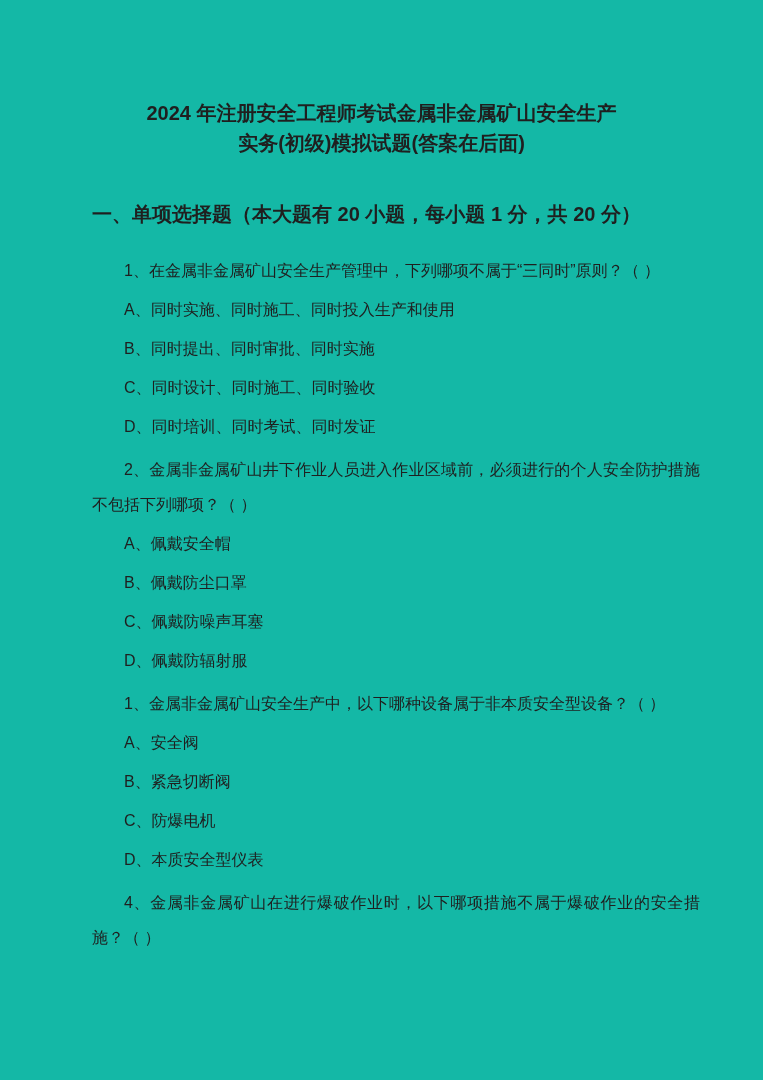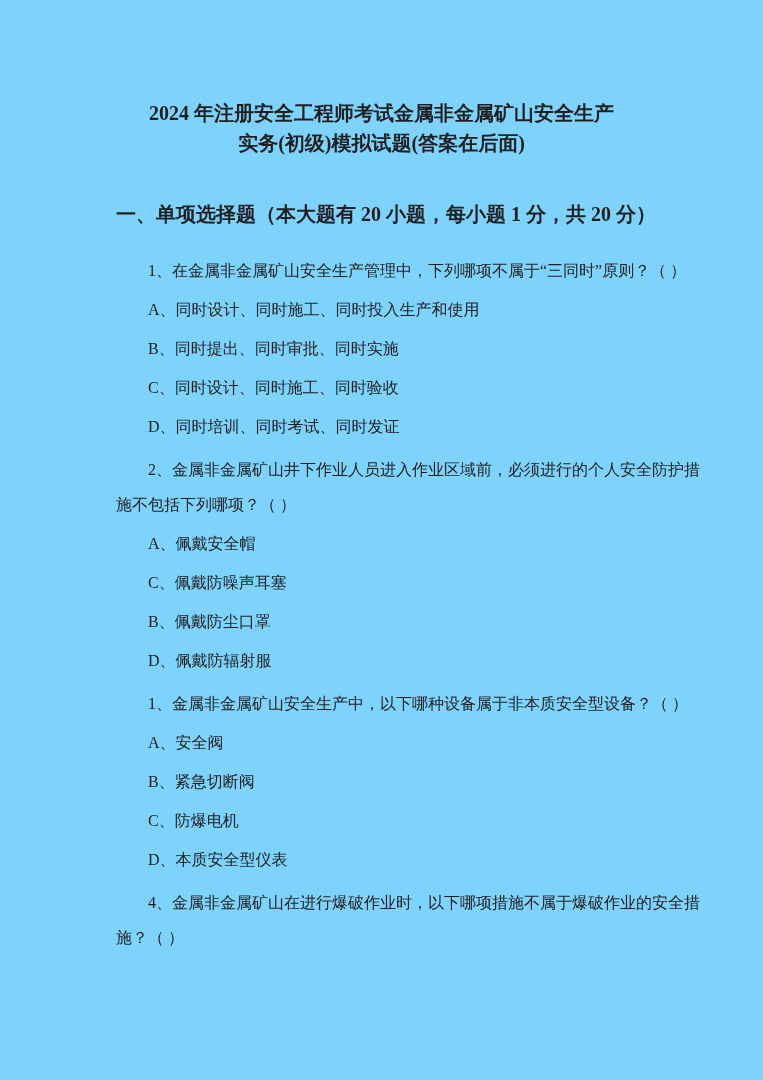--- a/index.html
+++ b/index.html
@@ -1,40 +1,39 @@
 <!DOCTYPE html>
 <html><head>
 <meta charset="utf-8">
 <style>
   * { margin: 0; padding: 0; box-sizing: border-box; }
   html, body { background: #ffffff; }
   .page {
     position: relative;
     width: 763px;
     height: 1080px;
-    background: #7dd3fc;
+    background: #14b8a6;
     overflow: hidden;
     color: #1f1f1f;
-    font-family: Liberation Serif, serif;
+    font-family: Liberation Sans, sans-serif;
     -webkit-font-smoothing: antialiased;
   }
   .doc-header {
     padding-top: 98px;
     text-align: center;
   }
   .doc-header h1 {
     font-size: 20px;
     font-weight: bold;
     line-height: 30px;
   }
   .doc-header h1 + h1 {
   }
   .content {
     padding: 0 63px 0 92px;
-    margin-left: 24px;
   }
   .content h2 {
     margin: 41px 0 20px;
     font-size: 20px;
     font-weight: bold;
     line-height: 30px;
   }
   .line {
     font-size: 16px;
     line-height: 35px;
@@ -51,28 +50,28 @@
 
 <div class="page">
   <header class="doc-header">
     <h1>2024 年注册安全工程师考试金属非金属矿山安全生产</h1>
     <h1>实务(初级)模拟试题(答案在后面)</h1>
   </header>
   <main class="content">
     <h2>一、单项选择题（本大题有 20 小题，每小题 1 分，共 20 分）</h2>
     <div id="questions">
         <p class="line q">1、在金属非金属矿山安全生产管理中，下列哪项不属于“三同时”原则？（ ）</p>
-        <p class="line option">A、同时设计、同时施工、同时投入生产和使用</p>
+        <p class="line option">A、同时实施、同时施工、同时投入生产和使用</p>
         <p class="line option">B、同时提出、同时审批、同时实施</p>
         <p class="line option">C、同时设计、同时施工、同时验收</p>
         <p class="line option">D、同时培训、同时考试、同时发证</p>
         <p class="line q">2、金属非金属矿山井下作业人员进入作业区域前，必须进行的个人安全防护措施不包括下列哪项？（ ）</p>
         <p class="line option">A、佩戴安全帽</p>
+        <p class="line option">B、佩戴防尘口罩</p>
         <p class="line option">C、佩戴防噪声耳塞</p>
-        <p class="line option">B、佩戴防尘口罩</p>
         <p class="line option">D、佩戴防辐射服</p>
         <p class="line q">1、金属非金属矿山安全生产中，以下哪种设备属于非本质安全型设备？（ ）</p>
         <p class="line option">A、安全阀</p>
         <p class="line option">B、紧急切断阀</p>
         <p class="line option">C、防爆电机</p>
         <p class="line option">D、本质安全型仪表</p>
         <p class="line q">4、金属非金属矿山在进行爆破作业时，以下哪项措施不属于爆破作业的安全措施？（ ）</p>
       </div>
   </main>
 </div>

